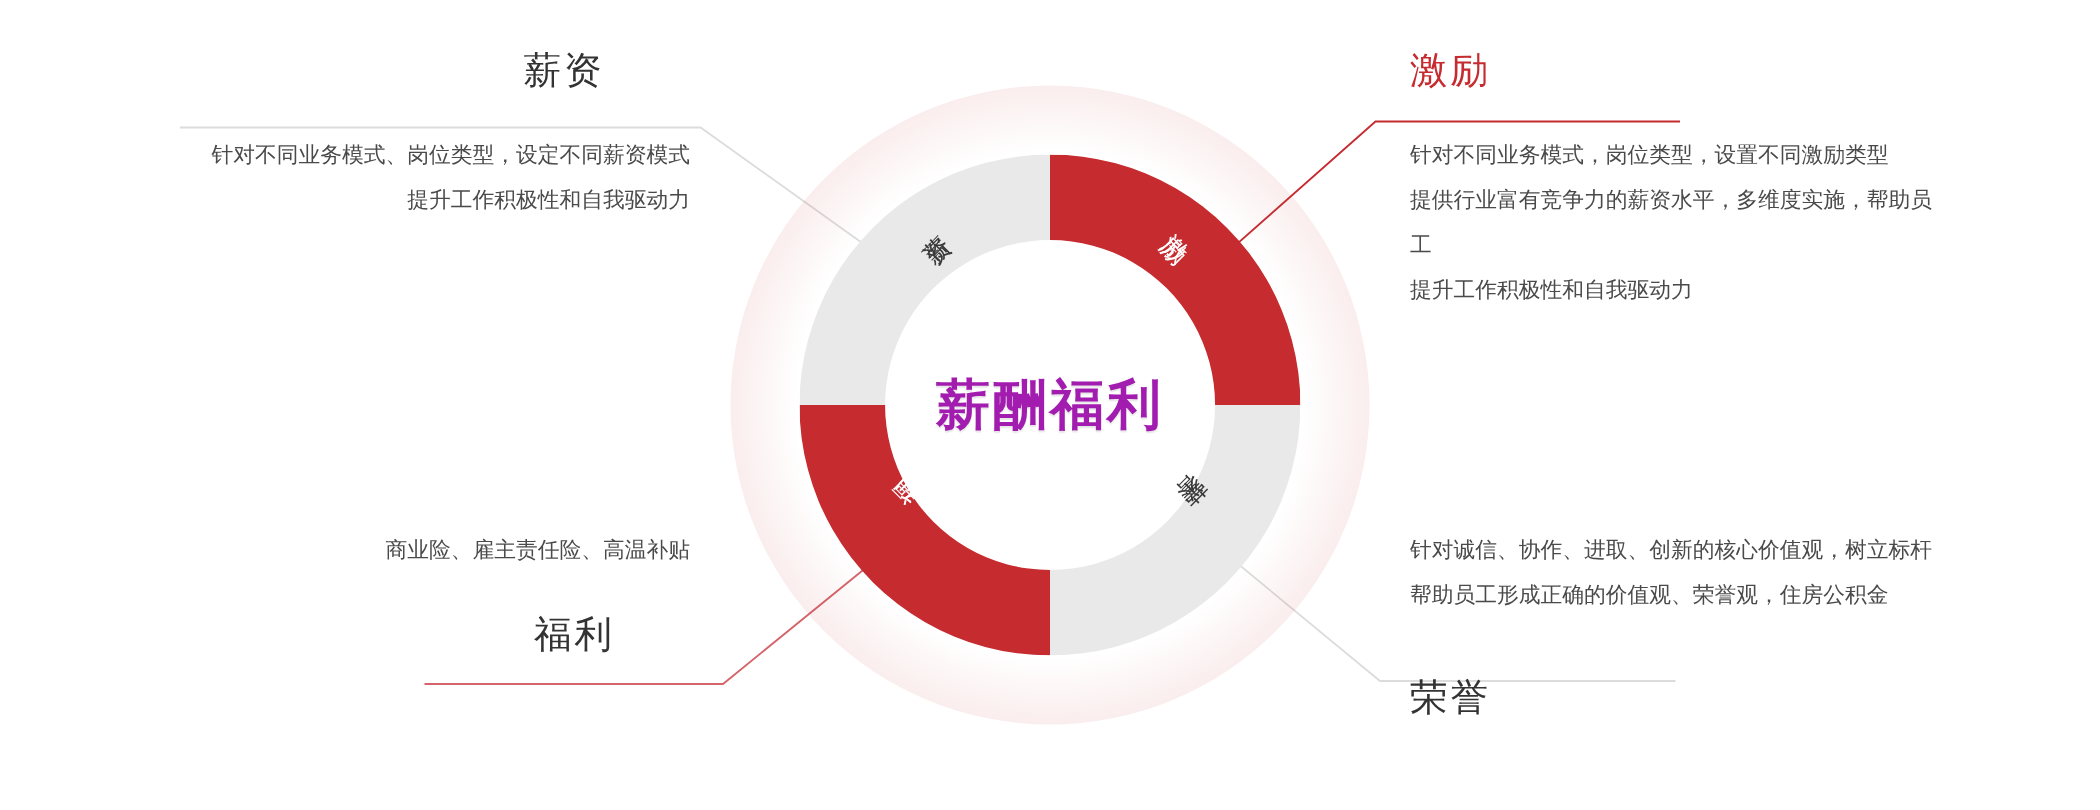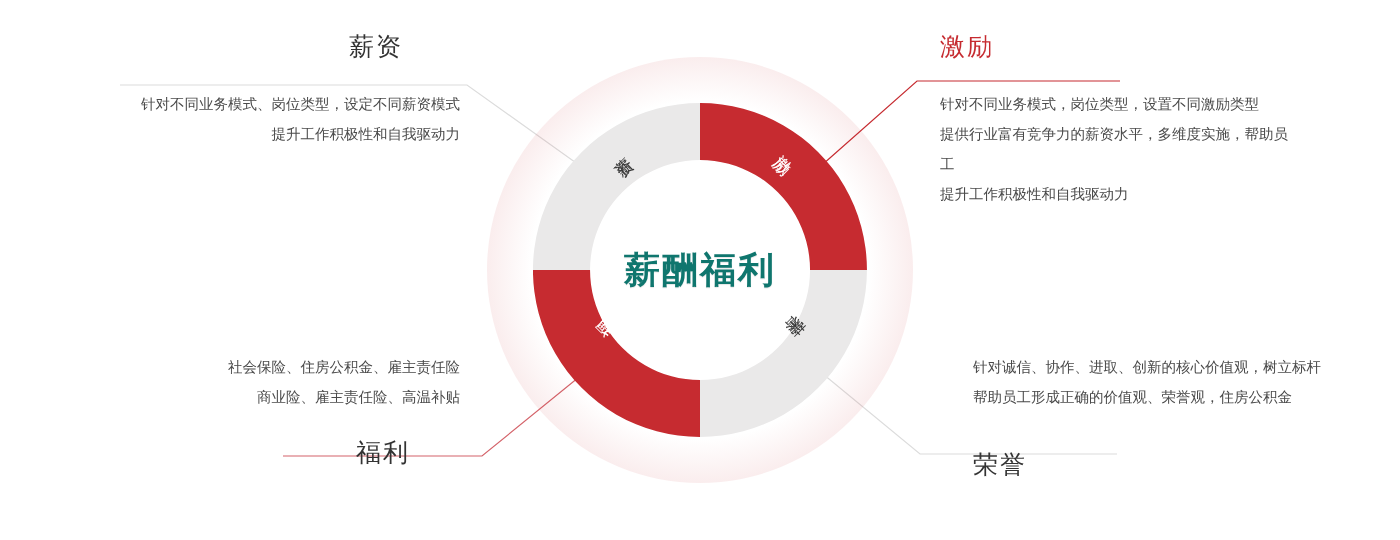--- a/index.html
+++ b/index.html
@@ -30,21 +30,21 @@
         rgba(198,43,48,0.00) 96%);
     pointer-events:none;
   }
   .donut-svg{position:absolute;left:0;top:0;}
 
   .center-title{
     position:absolute;
     left:0;top:0;width:334px;height:334px;
     display:flex;align-items:center;justify-content:center;
     font-size:36px;font-weight:bold;
-    color:#0f766e;
+    color:#a21caf;
     letter-spacing:2px;
     text-shadow:0 1px 1px rgba(0,0,0,0.10);
   }
 
   
   .ring-label{
     position:absolute;
     font-size:17px;
     letter-spacing:2px;
     white-space:nowrap;
@@ -83,21 +83,21 @@
 
   
   #quad-incentive{left:940px;top:34px;width:360px;text-align:left;}
   #quad-incentive .q-lines{margin-top:30px;}
 
   
   #quad-welfare{left:100px;top:352px;width:360px;text-align:right;}
   #quad-welfare .q-title{margin-top:28px;padding-right:50px;}
 
   
-  #quad-honor{left:940px;top:352px;width:360px;text-align:left;margin-left:33px;}
+  #quad-honor{left:940px;top:352px;width:360px;text-align:left;}
   #quad-honor .q-title{margin-top:40px;}
 </style>
 </head>
 <body>
 
 <div id="stage">
 
   <svg id="connectors" viewBox="0 0 1400 540" width="1400" height="540">
 
     <path d="M120 85 L467 85 L600 180" fill="none" stroke="#DCDCDC" stroke-width="1.2"></path>
@@ -147,21 +147,20 @@
     <div class="q-title">激励</div>
     <div class="q-lines">
       <div>针对不同业务模式，岗位类型，设置不同激励类型</div>
       <div>提供行业富有竞争力的薪资水平，多维度实施，帮助员工</div>
       <div>提升工作积极性和自我驱动力</div>
     </div>
   </div>
 
   <div class="quad" id="quad-welfare">
     <div class="q-lines">
-      <div>社会保险、住房公积金、雇主责任险</div>
       <div>商业险、雇主责任险、高温补贴</div>
     </div>
     <div class="q-title">福利</div>
   </div>
 
   <div class="quad" id="quad-honor">
     <div class="q-lines">
       <div>针对诚信、协作、进取、创新的核心价值观，树立标杆</div>
       <div>帮助员工形成正确的价值观、荣誉观，住房公积金</div>
     </div>

